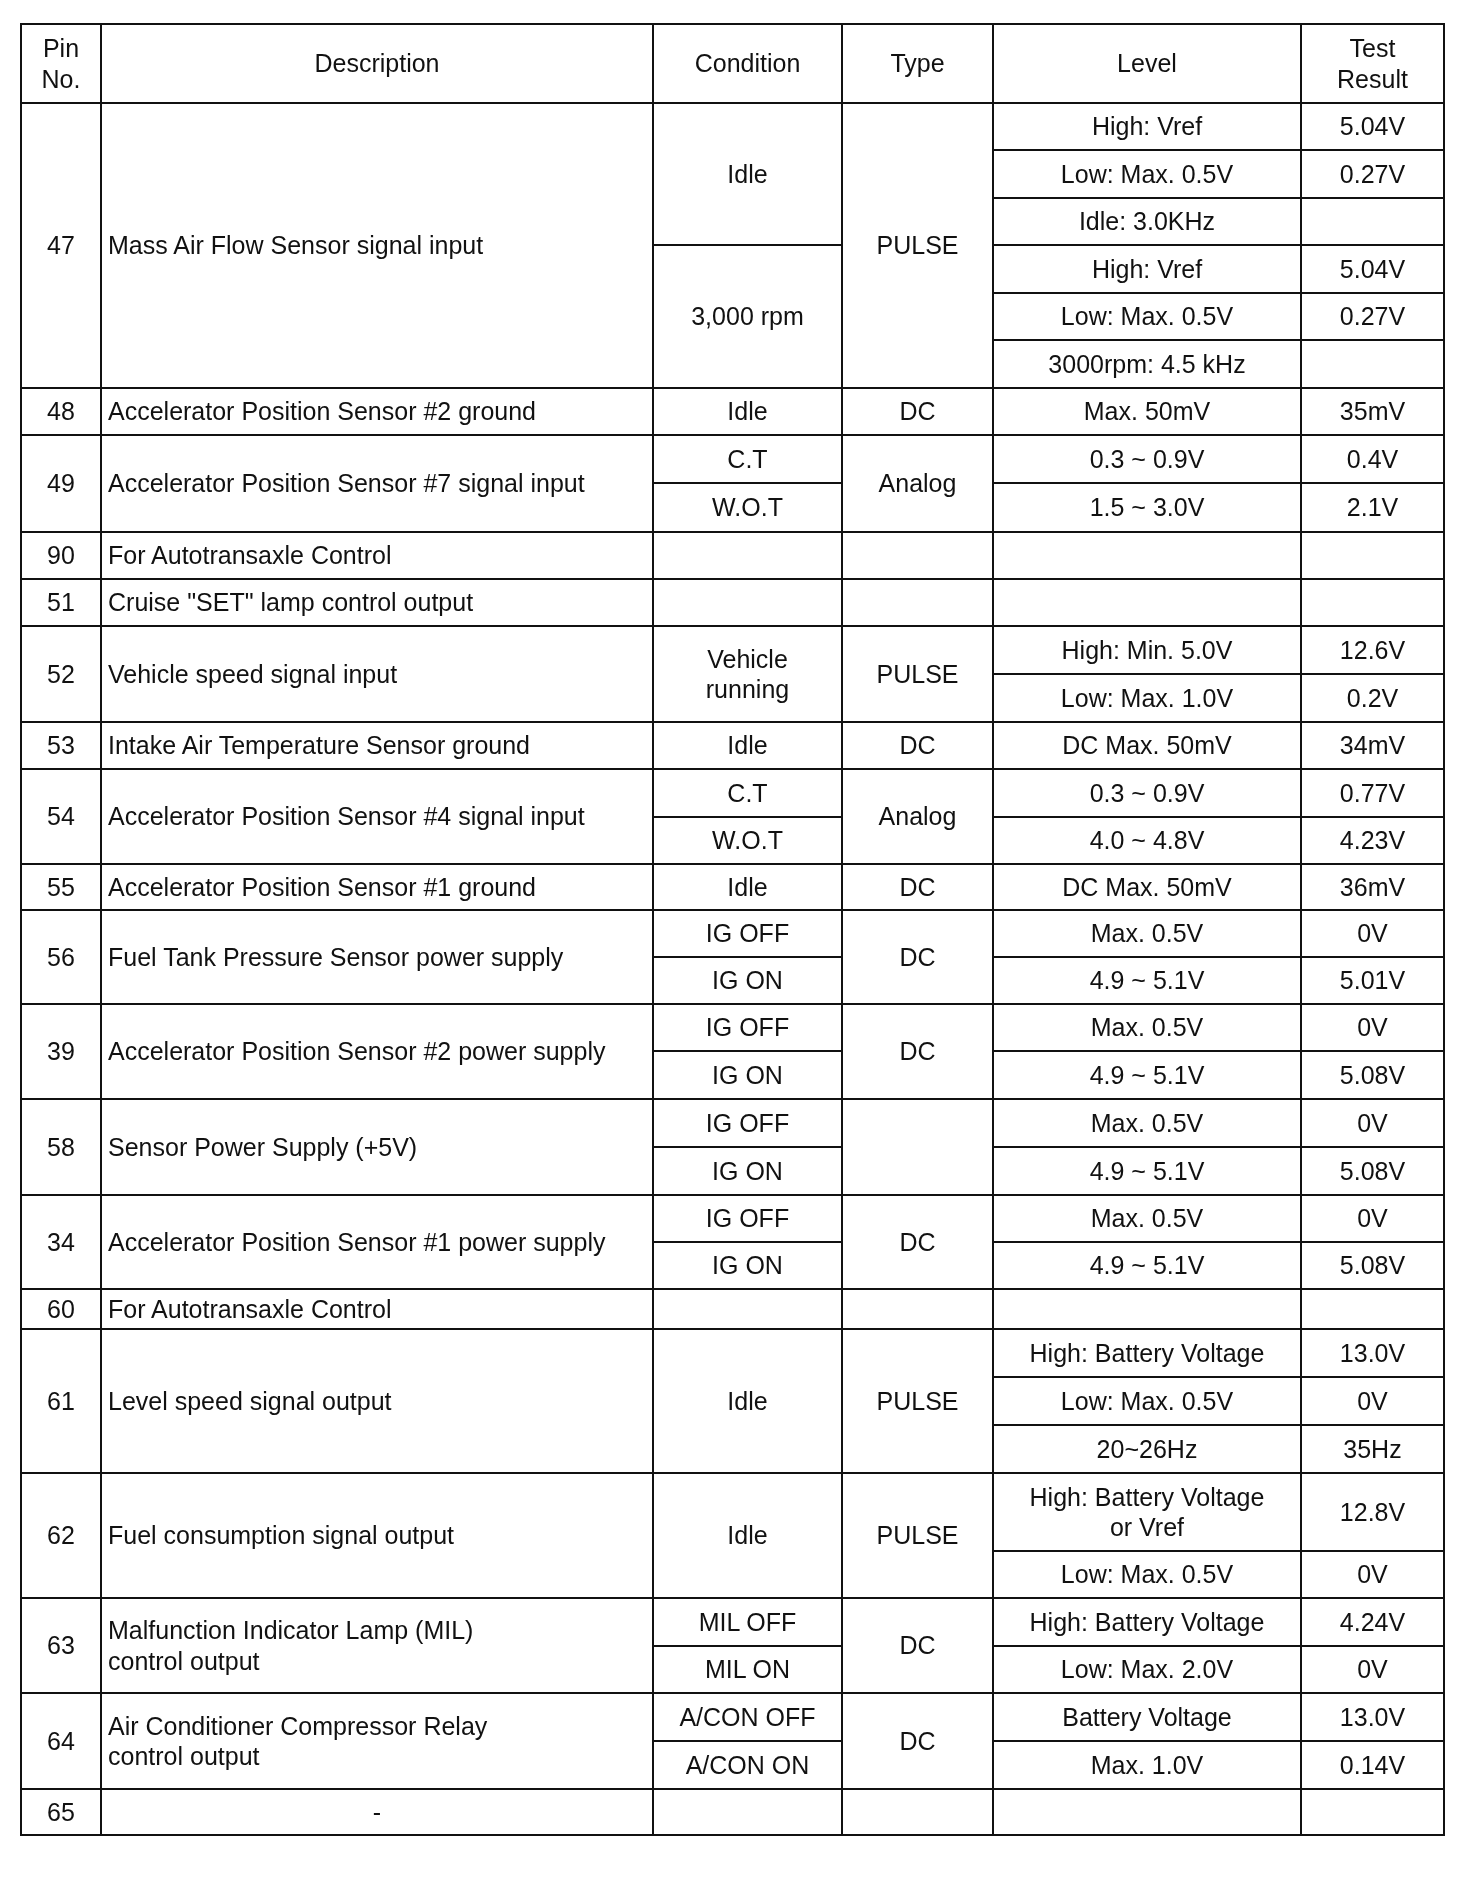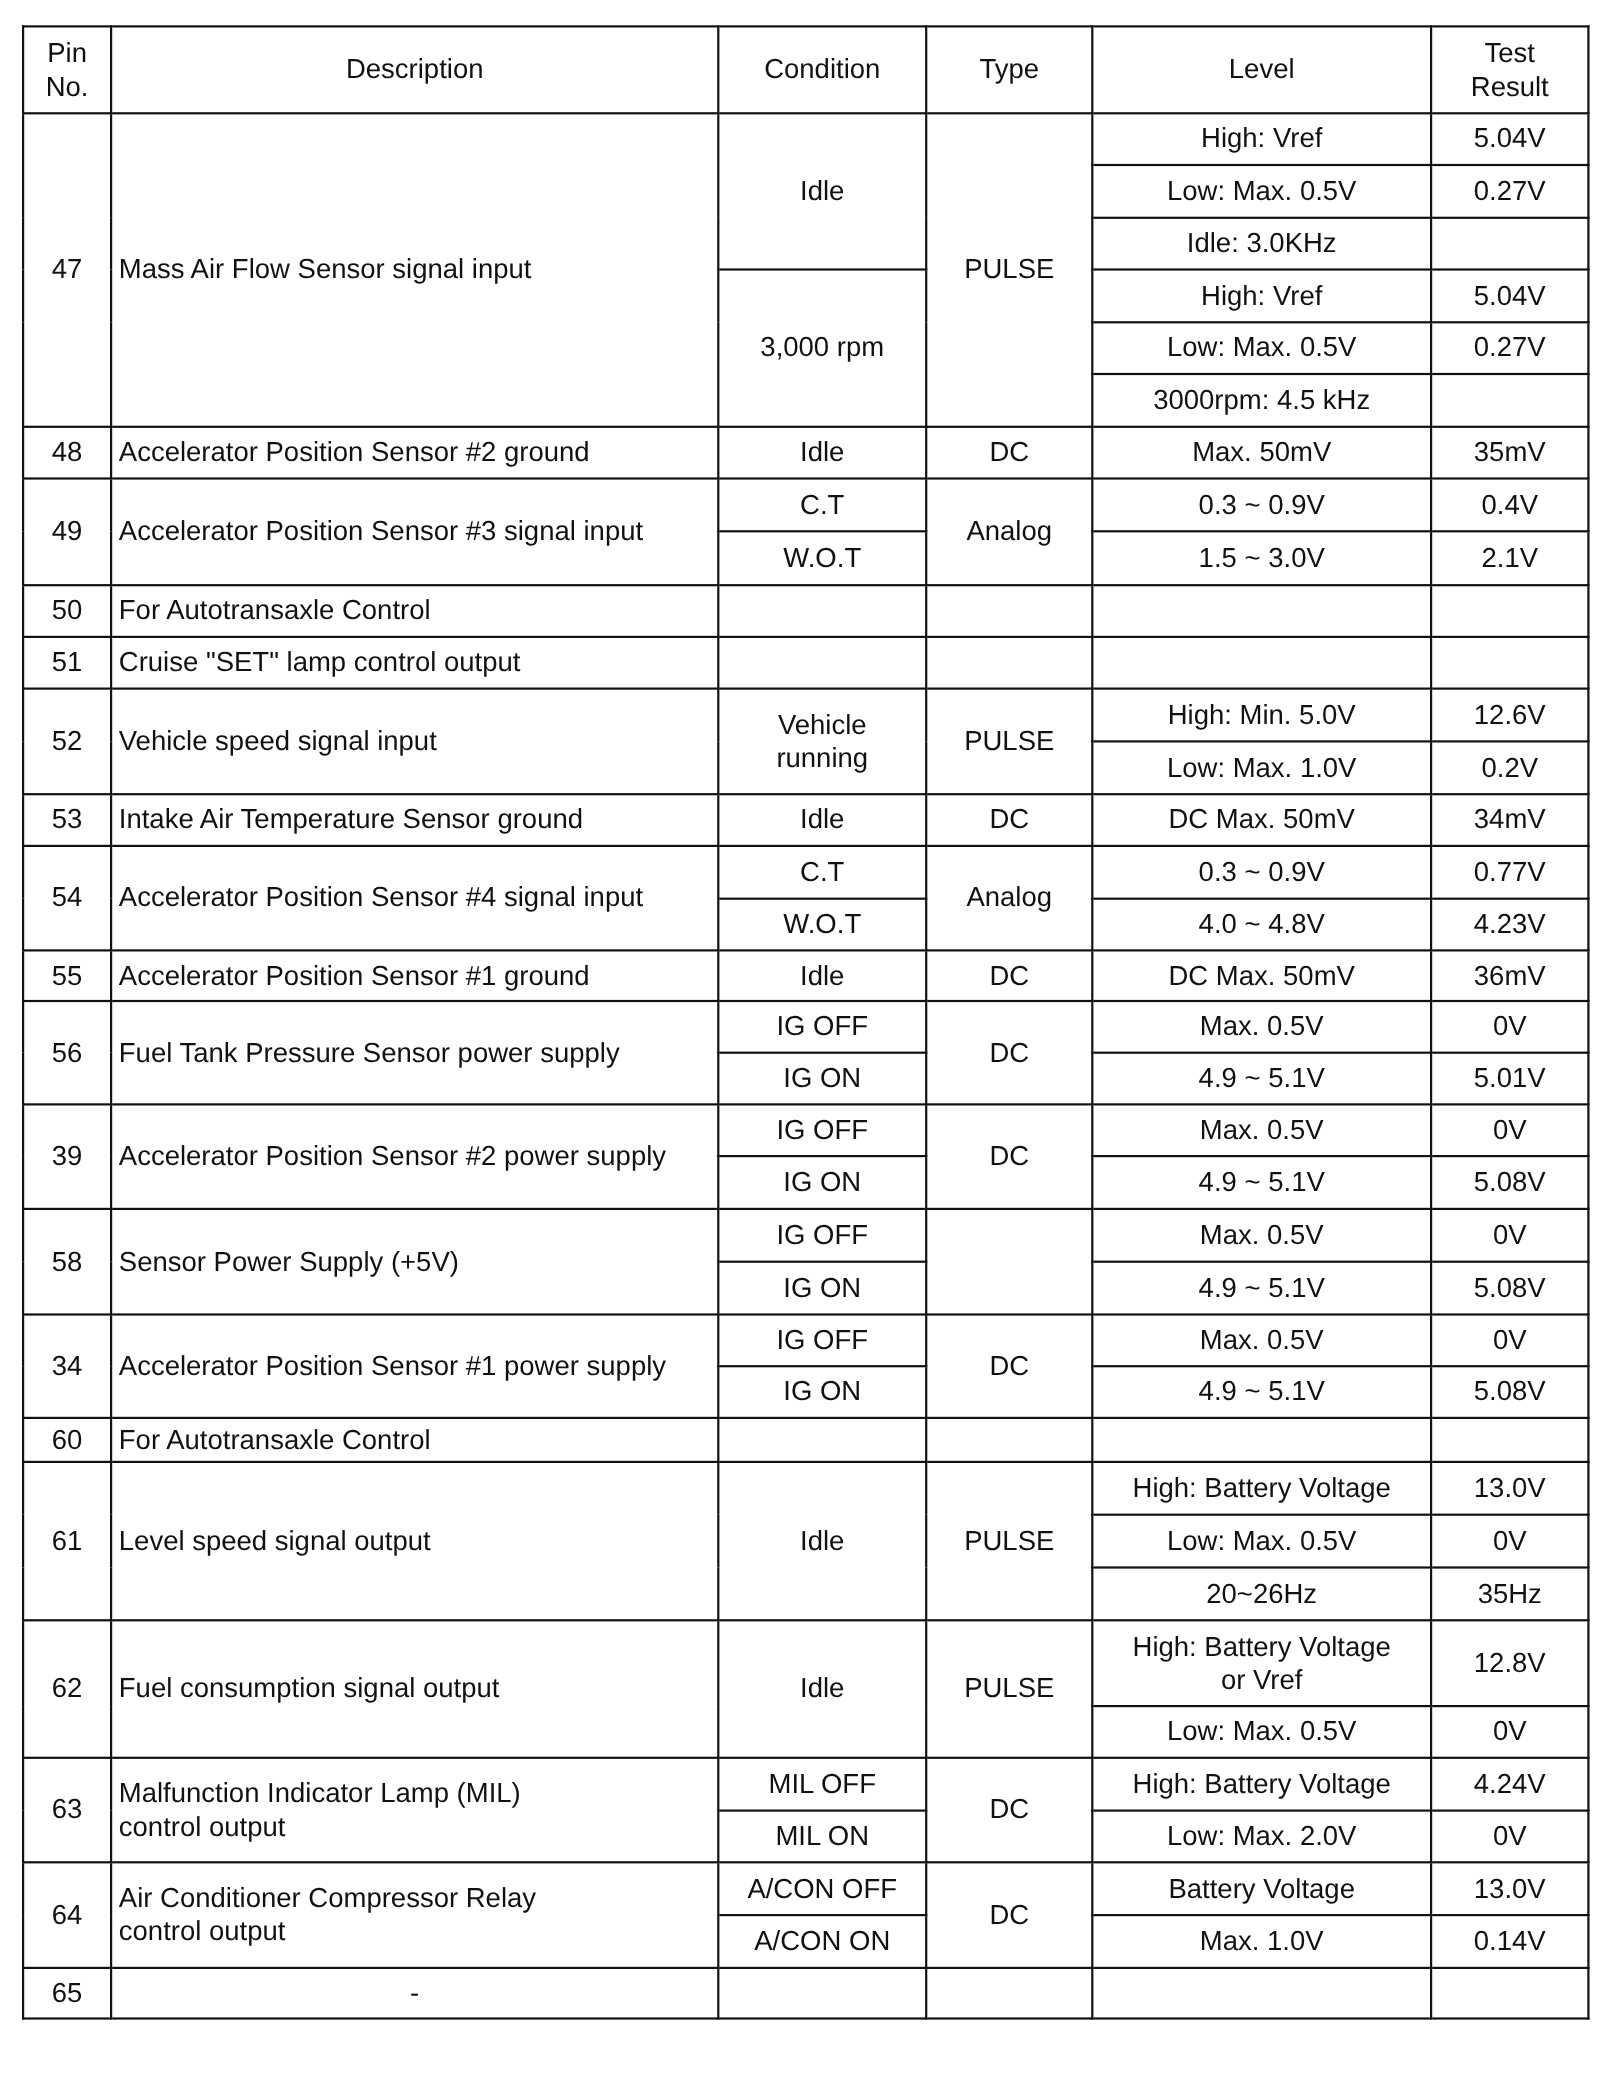--- a/index.html
+++ b/index.html
@@ -77,34 +77,34 @@
       <td>48</td>
       <td class="desc">Accelerator Position Sensor #2 ground</td>
       <td>Idle</td>
       <td>DC</td>
       <td>Max.  50mV</td>
       <td>35mV</td>
     </tr>
 
     <tr style="height:48px">
       <td rowspan="2">49</td>
-      <td rowspan="2" class="desc">Accelerator Position Sensor #3 signal input</td>
+      <td rowspan="2" class="desc">Accelerator Position Sensor #7 signal input</td>
       <td>C.T</td>
       <td rowspan="2">Analog</td>
       <td>0.3 ~ 0.9V</td>
       <td>0.4V</td>
     </tr>
     <tr style="height:49px">
       <td>W.O.T</td>
       <td>1.5 ~ 3.0V</td>
       <td>2.1V</td>
     </tr>
 
     <tr style="height:47px">
-      <td>50</td>
+      <td>90</td>
       <td class="desc">For Autotransaxle Control</td>
       <td></td>
       <td></td>
       <td></td>
       <td></td>
     </tr>
 
     <tr style="height:47px">
       <td>51</td>
       <td class="desc">Cruise "SET" lamp control output</td>

